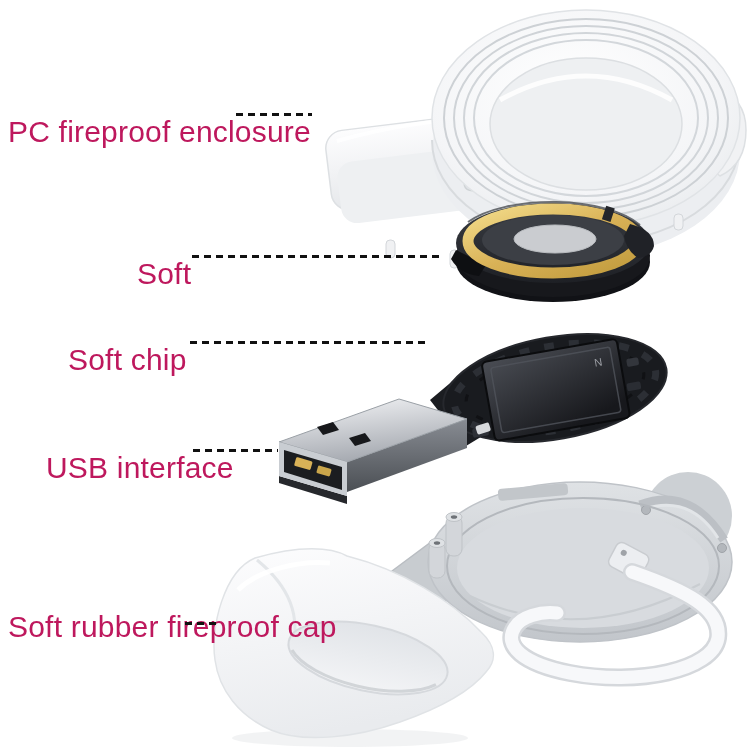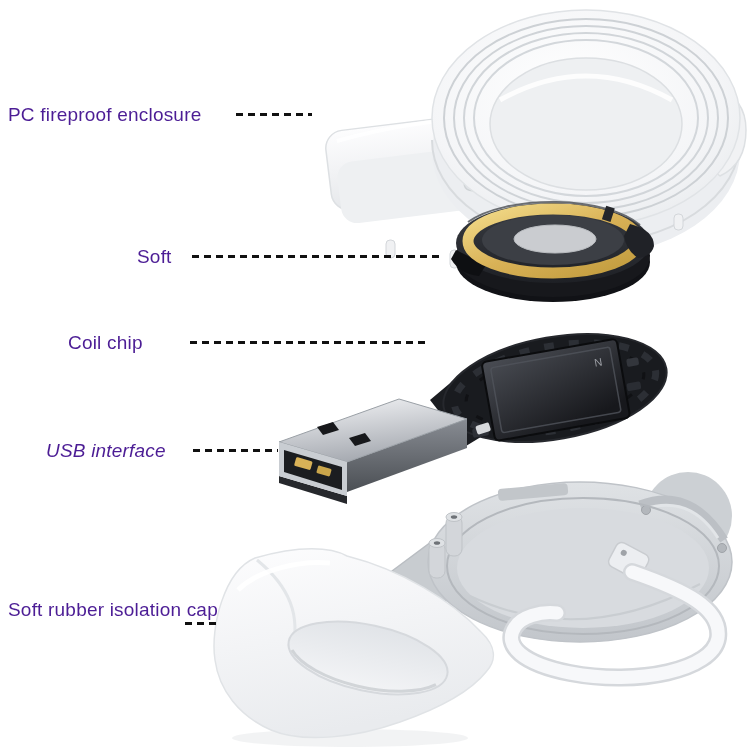--- a/index.html
+++ b/index.html
@@ -1,35 +1,36 @@
 <!DOCTYPE html>
 <html><head>
 <meta charset="utf-8">
 <style>
   html,body{margin:0;padding:0;background:#fff;}
   #stage{
     position:relative;width:750px;height:750px;background:#ffffff;overflow:hidden;
     font-family:"Liberation Sans", sans-serif;
   }
   .callout{
-    position:absolute;color:#4c1d95;font-size:19px;line-height:26px;white-space:nowrap;
+    position:absolute;color:#be185d;font-size:30px;line-height:26px;white-space:nowrap;
     letter-spacing:0.2px;
+    margin-top:17px;
   }
   .dash{
     position:absolute;height:3px;
     background:repeating-linear-gradient(90deg,#111 0 7px,transparent 7px 12px);
   }
   
   #lbl-enclosure{left:8px;top:102px;}
   #dash-enclosure{left:236px;top:113px;width:76px;}
   #lbl-coil{left:137px;top:244px;}
   #dash-coil{left:192px;top:255px;width:251px;}
   #lbl-chip{left:68px;top:330px;}
   #dash-chip{left:190px;top:341px;width:240px;}
-  #lbl-usb{left:46px;top:438px;font-style:italic;}
+  #lbl-usb{left:46px;top:438px;}
   #dash-usb{left:193px;top:449px;width:85px;}
   #lbl-cap{left:8px;top:597px;}
   #dash-cap{left:185px;top:622px;width:34px;}
   svg{position:absolute;left:0;top:0;}
 </style>
 </head>
 <body>
 
 <div id="stage">
 
@@ -223,22 +224,22 @@
       <path d="M238,590 C258,570 300,560 330,563" fill="none" stroke="#ffffff" stroke-width="5" opacity="0.9"></path>
     </g>
   </svg>
 
   <div id="lbl-enclosure" class="callout">PC fireproof enclosure</div>
   <div id="dash-enclosure" class="dash"></div>
 
   <div id="lbl-coil" class="callout">Soft</div>
   <div id="dash-coil" class="dash"></div>
 
-  <div id="lbl-chip" class="callout">Coil chip</div>
+  <div id="lbl-chip" class="callout">Soft chip</div>
   <div id="dash-chip" class="dash"></div>
 
   <div id="lbl-usb" class="callout">USB interface</div>
   <div id="dash-usb" class="dash"></div>
 
-  <div id="lbl-cap" class="callout">Soft rubber isolation cap</div>
+  <div id="lbl-cap" class="callout">Soft rubber fireproof cap</div>
   <div id="dash-cap" class="dash"></div>
 
 </div>
 
 </body></html>

